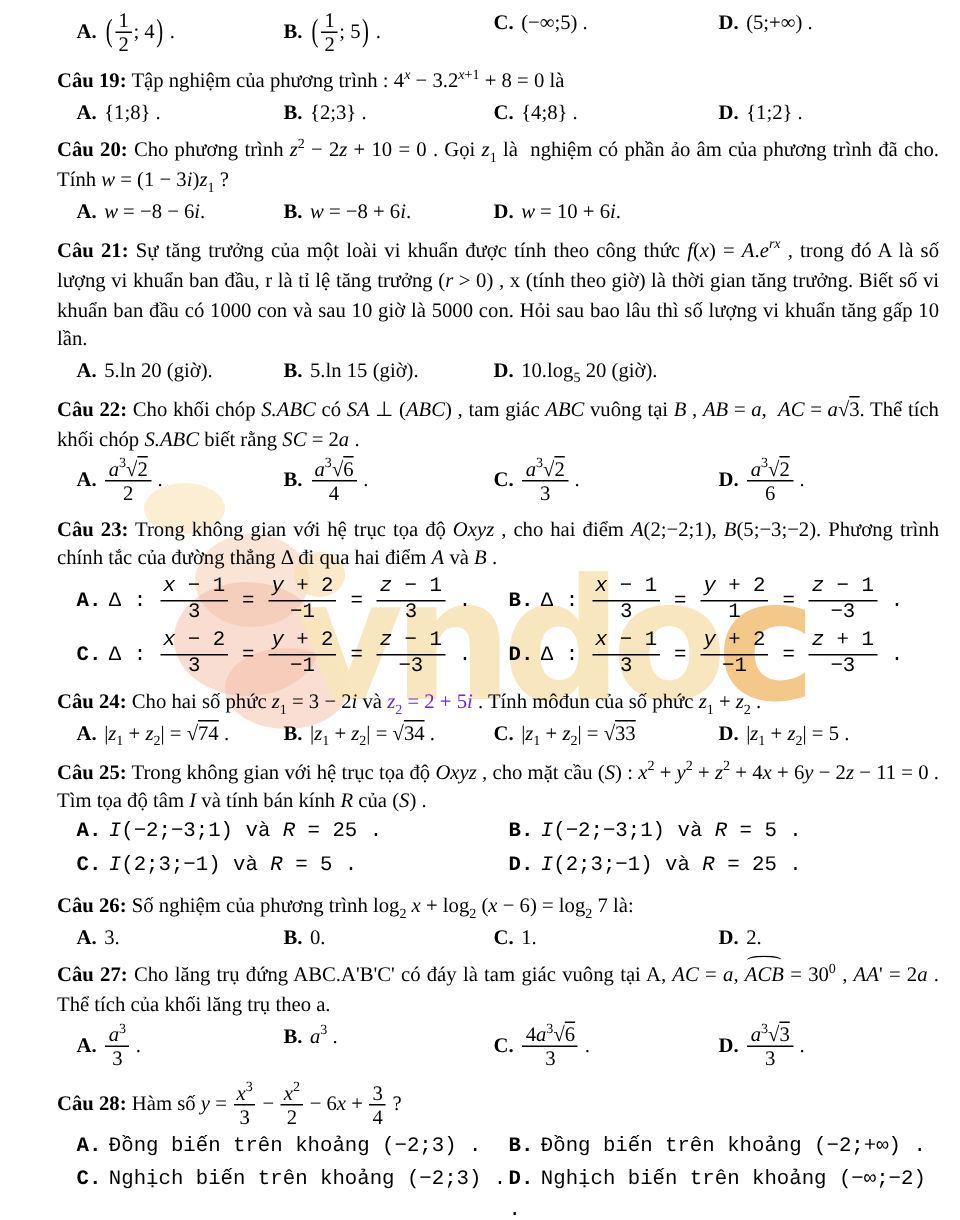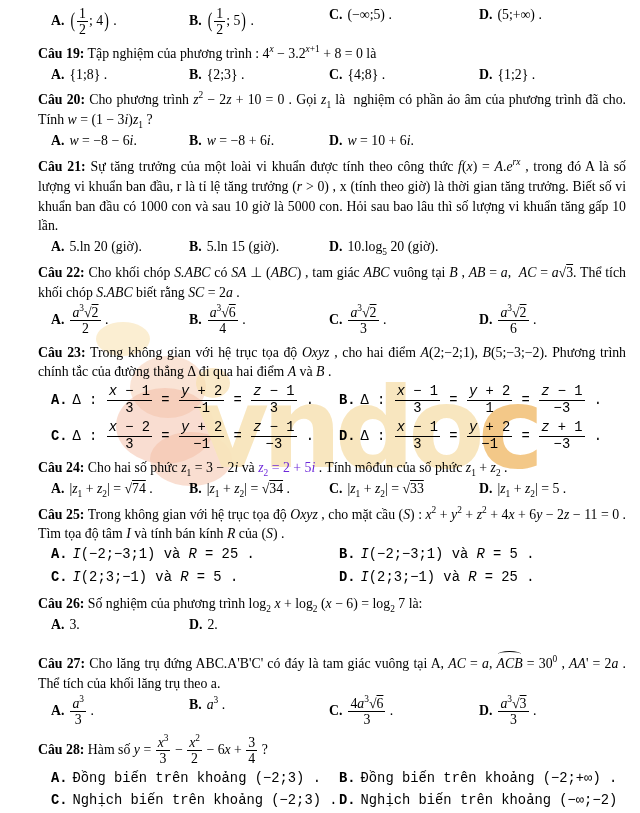--- a/index.html
+++ b/index.html
@@ -31,21 +31,21 @@
   .opts2{display:grid;grid-template-columns:288px 1fr;row-gap:2px;padding-left:13px;margin:1px 0 2px;font-family:Liberation Mono, monospace;}
   .opt{line-height:1.5;}
   .opt > b{margin-right:5px;}
   sup,sub{font-size:.68em;line-height:0;}
   .ov{text-decoration:overline;}
   .fr{display:inline-block;text-align:center;vertical-align:middle;line-height:1.12;margin:1px 1px;}
   .fr .fn{display:block;border-bottom:1px solid #000;padding:0 2px;}
   .fr .fd{display:block;}
   .bp{display:inline-block;transform:scaleY(1.55);padding:0 1px;}
   .red{color:#6d28d9;}
-  .hat{position:relative;display:inline-block;margin-top:14px;}
+  .hat{position:relative;display:inline-block;}
   .hat::before{content:'';position:absolute;left:1px;right:2px;top:-3px;height:5px;
     border-top:1.4px solid #000;border-radius:100% 100% 0 0;}
 </style>
 </head>
 <body>
 
 <div class="wm">
   <div class="blob b5"></div>
   <div class="blob b1"></div>
   <div class="blob b2"></div>
@@ -113,20 +113,22 @@
   <div class="opts2">
     <div class="opt"><b>A.</b><span><i>I</i>(−2;−3;1) và <i>R</i> = 25 .</span></div>
     <div class="opt"><b>B.</b><span><i>I</i>(−2;−3;1) và <i>R</i> = 5 .</span></div>
     <div class="opt"><b>C.</b><span><i>I</i>(2;3;−1) và <i>R</i> = 5 .</span></div>
     <div class="opt"><b>D.</b><span><i>I</i>(2;3;−1) và <i>R</i> = 25 .</span></div>
   </div>
 
   <p class="q"><b class="lbl">Câu 26:</b> <span>Số nghiệm của phương trình log<sub>2</sub> <i>x</i> + log<sub>2</sub> (<i>x</i> − 6) = log<sub>2</sub> 7 là:</span></p>
   <div class="opts4">
     <div class="opt"><b>A.</b><span>3.</span></div>
+    <div class="opt"><b>B.</b><span>0.</span></div>
+    <div class="opt"><b>C.</b><span>1.</span></div>
     <div class="opt"><b>D.</b><span>2.</span></div>
   </div>
 
   <p class="q"><b class="lbl">Câu 27:</b> <span>Cho lăng trụ đứng ABC.A'B'C' có đáy là tam giác vuông tại A, <i>AC</i> = <i>a</i>, <span class="hat"><i>ACB</i></span> = 30<sup>0</sup> , <i>AA</i>' = 2<i>a</i> . Thể tích của khối lăng trụ theo a.</span></p>
   <div class="opts4">
     <div class="opt"><b>A.</b><span><span class="fr"><span class="fn"><i>a</i><sup>3</sup></span><span class="fd">3</span></span> .</span></div>
     <div class="opt"><b>B.</b><span><i>a</i><sup>3</sup> .</span></div>
     <div class="opt"><b>C.</b><span><span class="fr"><span class="fn">4<i>a</i><sup>3</sup>√<span class="ov">6</span></span><span class="fd">3</span></span> .</span></div>
     <div class="opt"><b>D.</b><span><span class="fr"><span class="fn"><i>a</i><sup>3</sup>√<span class="ov">3</span></span><span class="fd">3</span></span> .</span></div>
   </div>

